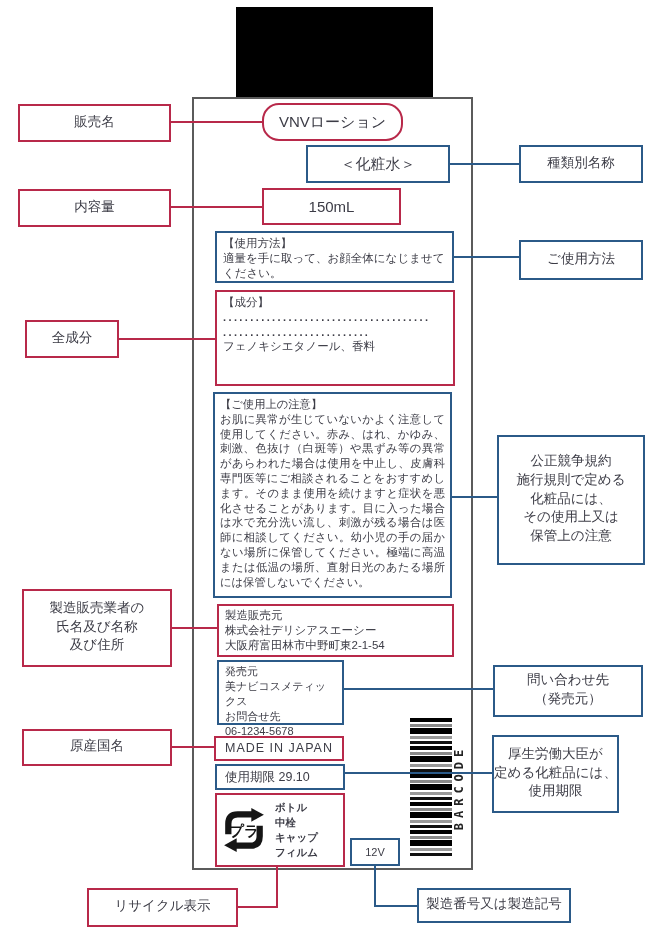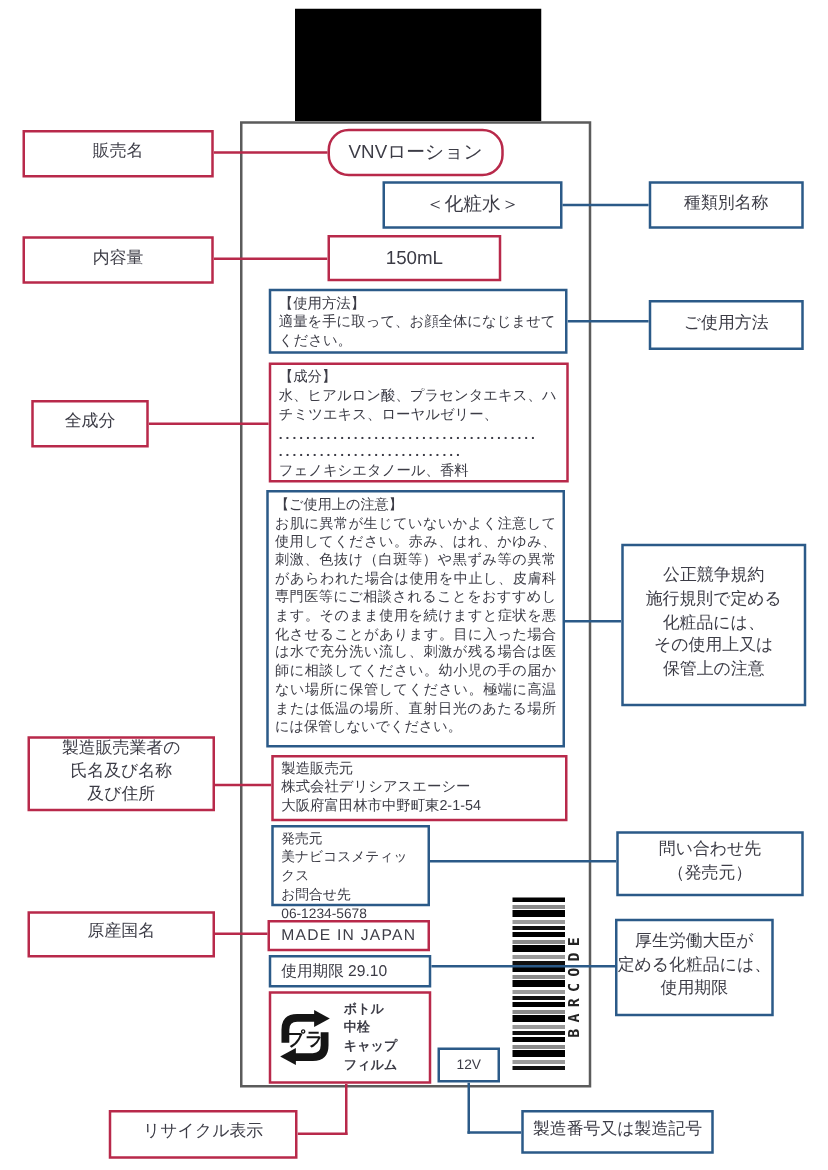--- a/index.html
+++ b/index.html
@@ -73,21 +73,20 @@
     <span>150mL</span>
   </div>
 
   <div class="abs cbox blue" style="left:215px;top:231px;width:239px;height:52px;">
     <div>【使用方法】</div>
     <div>適量を手に取って、お顔全体になじませてください。</div>
   </div>
 
   <div class="abs cbox red" style="left:215px;top:290px;width:240px;height:96px;">
     <div>【成分】</div>
-    <div>水、ヒアルロン酸、プラセンタエキス、ハチミツエキス、ローヤルゼリー、</div>
     <div class="dots">......................................</div>
     <div class="dots">...........................</div>
     <div>フェノキシエタノール、香料</div>
   </div>
 
   <div class="abs cbox blue" style="left:213px;top:392px;width:239px;height:206px;font-size:11.3px;line-height:1.31;padding:3px 5px;">
     <div>【ご使用上の注意】</div>
     <div style="text-align:justify;">お肌に異常が生じていないかよく注意して使用してください。赤み、はれ、かゆみ、刺激、色抜け（白斑等）や黒ずみ等の異常があらわれた場合は使用を中止し、皮膚科専門医等にご相談されることをおすすめします。そのまま使用を続けますと症状を悪化させることがあります。目に入った場合は水で充分洗い流し、刺激が残る場合は医師に相談してください。幼小児の手の届かない場所に保管してください。極端に高温または低温の場所、直射日光のあたる場所には保管しないでください。</div>
   </div>
 
@@ -122,21 +121,21 @@
 フィルム</div>
   </div>
 
   <div class="abs cbox blue center" style="left:350px;top:838px;width:50px;height:28px;font-size:11px;padding:0;">
     <span>12V</span>
   </div>
 
   <div class="abs lbl red" style="left:18px;top:104px;width:153px;height:38px;">販売名</div>
   <div class="abs lbl red" style="left:18px;top:189px;width:153px;height:38px;">内容量</div>
   <div class="abs lbl red" style="left:25px;top:320px;width:94px;height:38px;">全成分</div>
-  <div class="abs lbl red pre" style="left:22px;top:589px;width:150px;height:60px;">製造販売業者の
+  <div class="abs lbl red pre" style="left:22px;top:589px;width:150px;height:78px;">製造販売業者の
 氏名及び名称
 及び住所</div>
   <div class="abs lbl red" style="left:22px;top:729px;width:150px;height:37px;">原産国名</div>
   <div class="abs lbl red" style="left:87px;top:888px;width:151px;height:39px;">リサイクル表示</div>
 
   <div class="abs lbl blue" style="left:519px;top:145px;width:124px;height:38px;">種類別名称</div>
   <div class="abs lbl blue" style="left:519px;top:240px;width:124px;height:40px;">ご使用方法</div>
   <div class="abs lbl blue pre" style="left:497px;top:435px;width:148px;height:130px;">公正競争規約
 施行規則で定める
 化粧品には、

